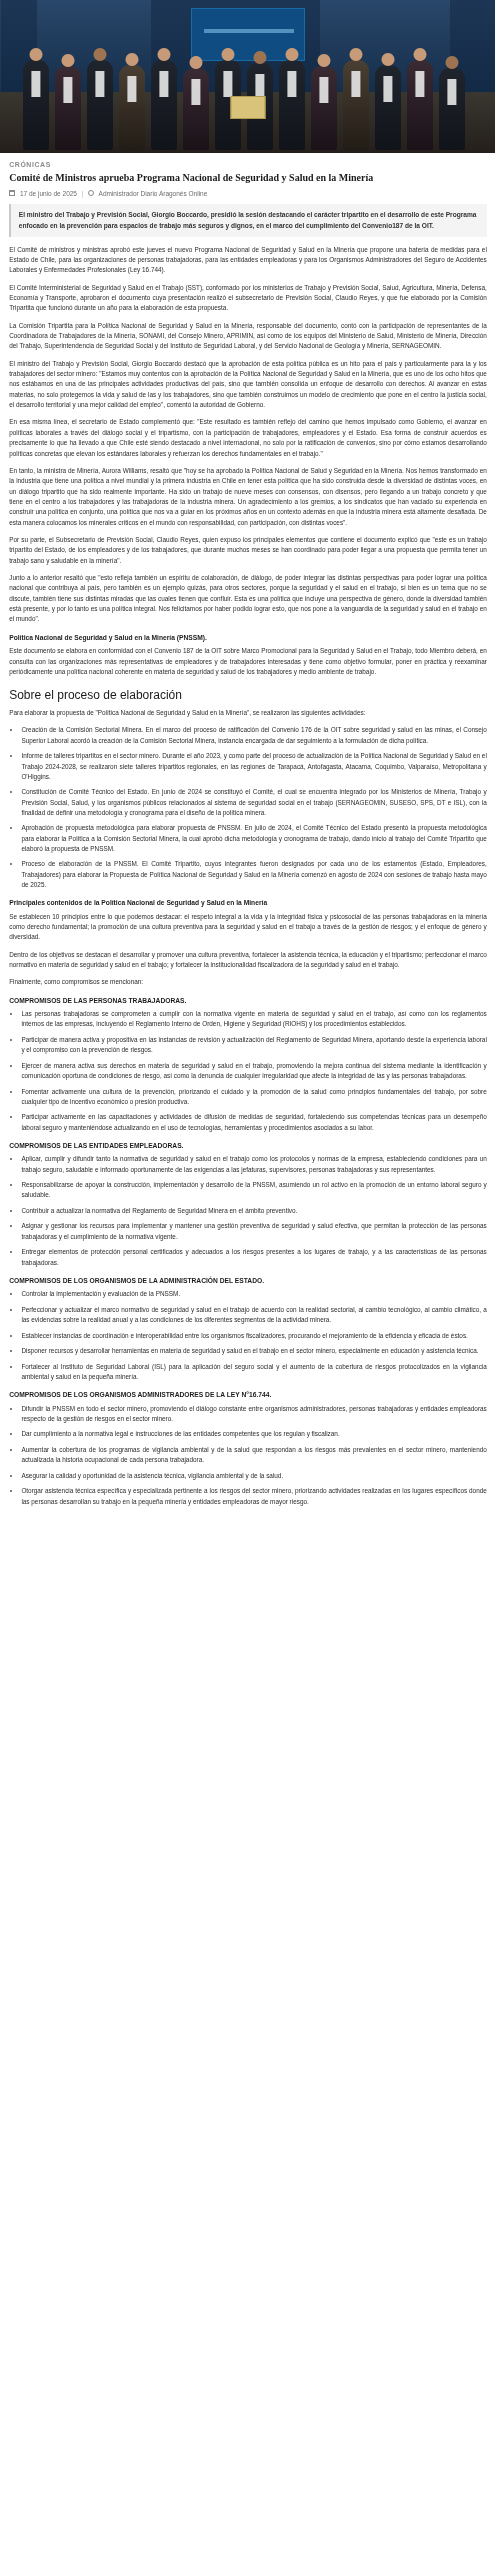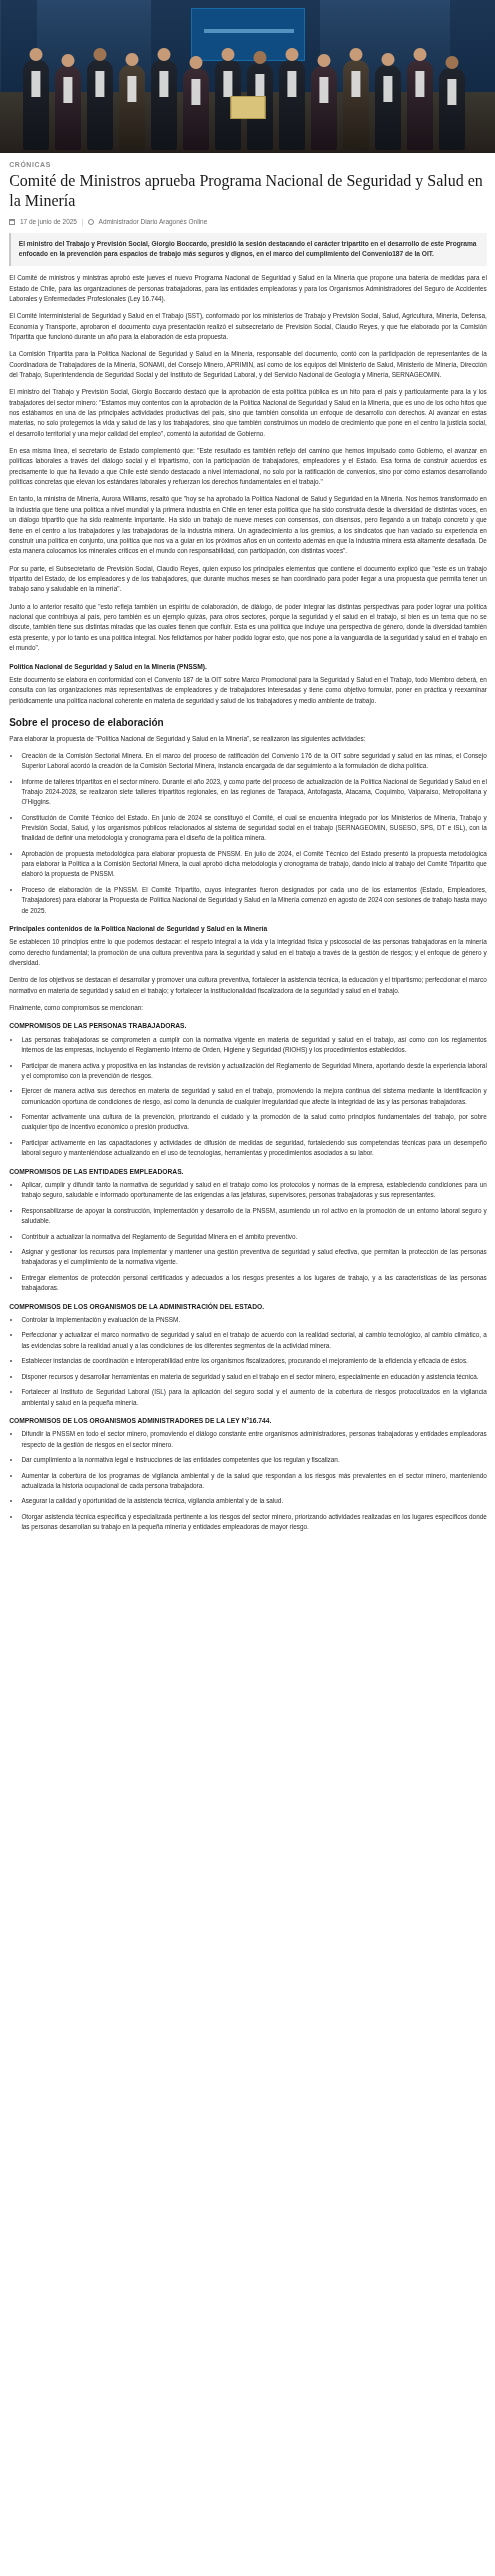--- a/index.html
+++ b/index.html
@@ -74,23 +74,23 @@
 
   .crumb {
     padding: 7.6px 9.2px 0 9.2px;
     font-size: 6.9px;
     letter-spacing: .09em;
     color: #8a8a8a;
     font-weight: bold;
   }
   h1.title {
     margin: 3.1px 9.2px 6.1px 9.2px;
-    font-size: 16px;
+    font-size: 10px;
     line-height: 1.3;
-    font-weight: normal;
+    font-weight: bold;
     color: #1b1b1b;
     font-family: "Liberation Serif", serif;
   }
   .meta {
     margin: 0 9.2px 7.6px 9.2px;
     font-size: 6.5px;
     color: #6b6b6b;
     display: flex;
     align-items: center;
     gap: 4.6px;
@@ -115,22 +115,22 @@
   .body { padding: 0 9.2px 15.3px 9.2px; }
   .body p {
     margin: 0 0 6.9px 0;
     font-size: 6.4px;
     line-height: 1.62;
     text-align: justify;
     color: #2b2b2b;
   }
   h2.sec {
     margin: 10.7px 0 6.1px 0;
-    font-size: 10px;
-    font-weight: bold;
+    font-size: 12px;
+    font-weight: normal;
     color: #1b1b1b;
   }
   h3.sub {
     margin: 9.2px 0 5.3px 0;
     font-size: 6.7px;
     font-weight: bold;
     color: #1b1b1b;
   }
   ul.bul {
     margin: 0 0 6.9px 0;

